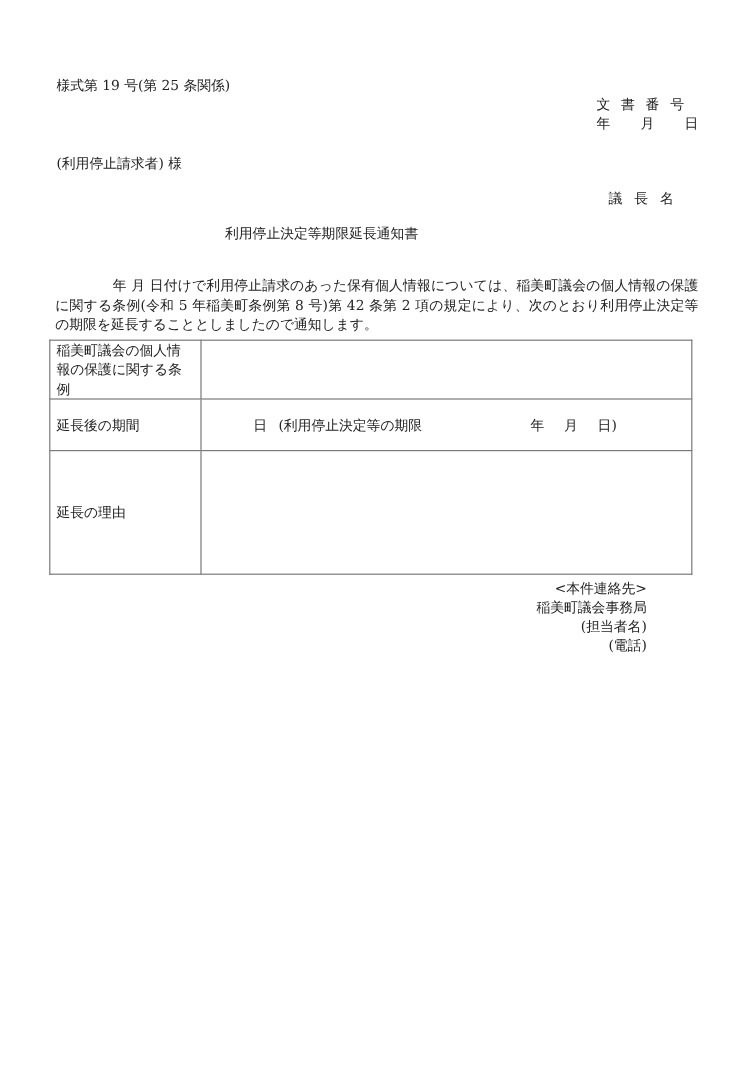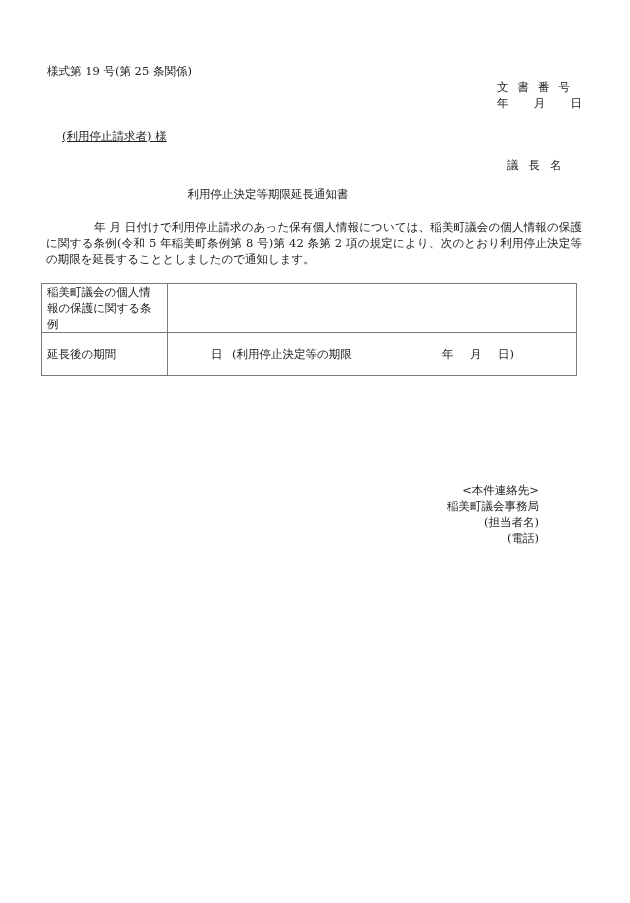--- a/index.html
+++ b/index.html
@@ -13,25 +13,25 @@
       position: relative;
       font-family: "DejaVu Serif", "Liberation Serif", serif;
       color: #222222;
       font-size: 11.5px;
       overflow: hidden;
     }
     .abs { position: absolute; white-space: nowrap; }
     .form-number { left: 47px; top: 64px; text-align: center; }
     .doc-number { left: 497px; top: 80px; letter-spacing: 9px; }
     .doc-date { left: 497px; top: 96px; width: 85px; display: flex; justify-content: space-between; }
-    .recipient { left: 62px; top: 129px; text-decoration: underline; }
+    .recipient { left: 47px; top: 129px; }
     .chair { left: 507px; top: 158px; letter-spacing: 10px; }
     .title { left: 0; width: 536px; top: 187px; text-align: center; white-space: nowrap; }
     .body-text {
-      left: 46px; top: 219px; width: 536px;
+      left: 46px; top: 230px; width: 536px;
       white-space: normal;
       line-height: 16px;
       text-indent: 48px;
       text-align: justify;
     }
     table.form {
       position: absolute;
       left: 41px; top: 283px;
       width: 536px;
       border-collapse: collapse;
@@ -81,20 +81,24 @@
   <tr class="row2">
     <td class="label-cell">延長後の期間</td>
     <td class="period-cell">
       <span style="left:43px;">日</span>
       <span style="left:64px;">(利用停止決定等の期限</span>
       <span style="left:274px;">年</span>
       <span style="left:302px;">月</span>
       <span style="left:330px;">日)</span>
     </td>
   </tr>
+  <tr class="row3">
+    <td class="label-cell">延長の理由</td>
+    <td></td>
+  </tr>
 </tbody>
   </table>
 
 <div class="abs contact">
   <div>&lt;本件連絡先&gt;</div>
   <div>稲美町議会事務局</div>
   <div>(担当者名)</div>
   <div>(電話)</div>
 </div>
 

